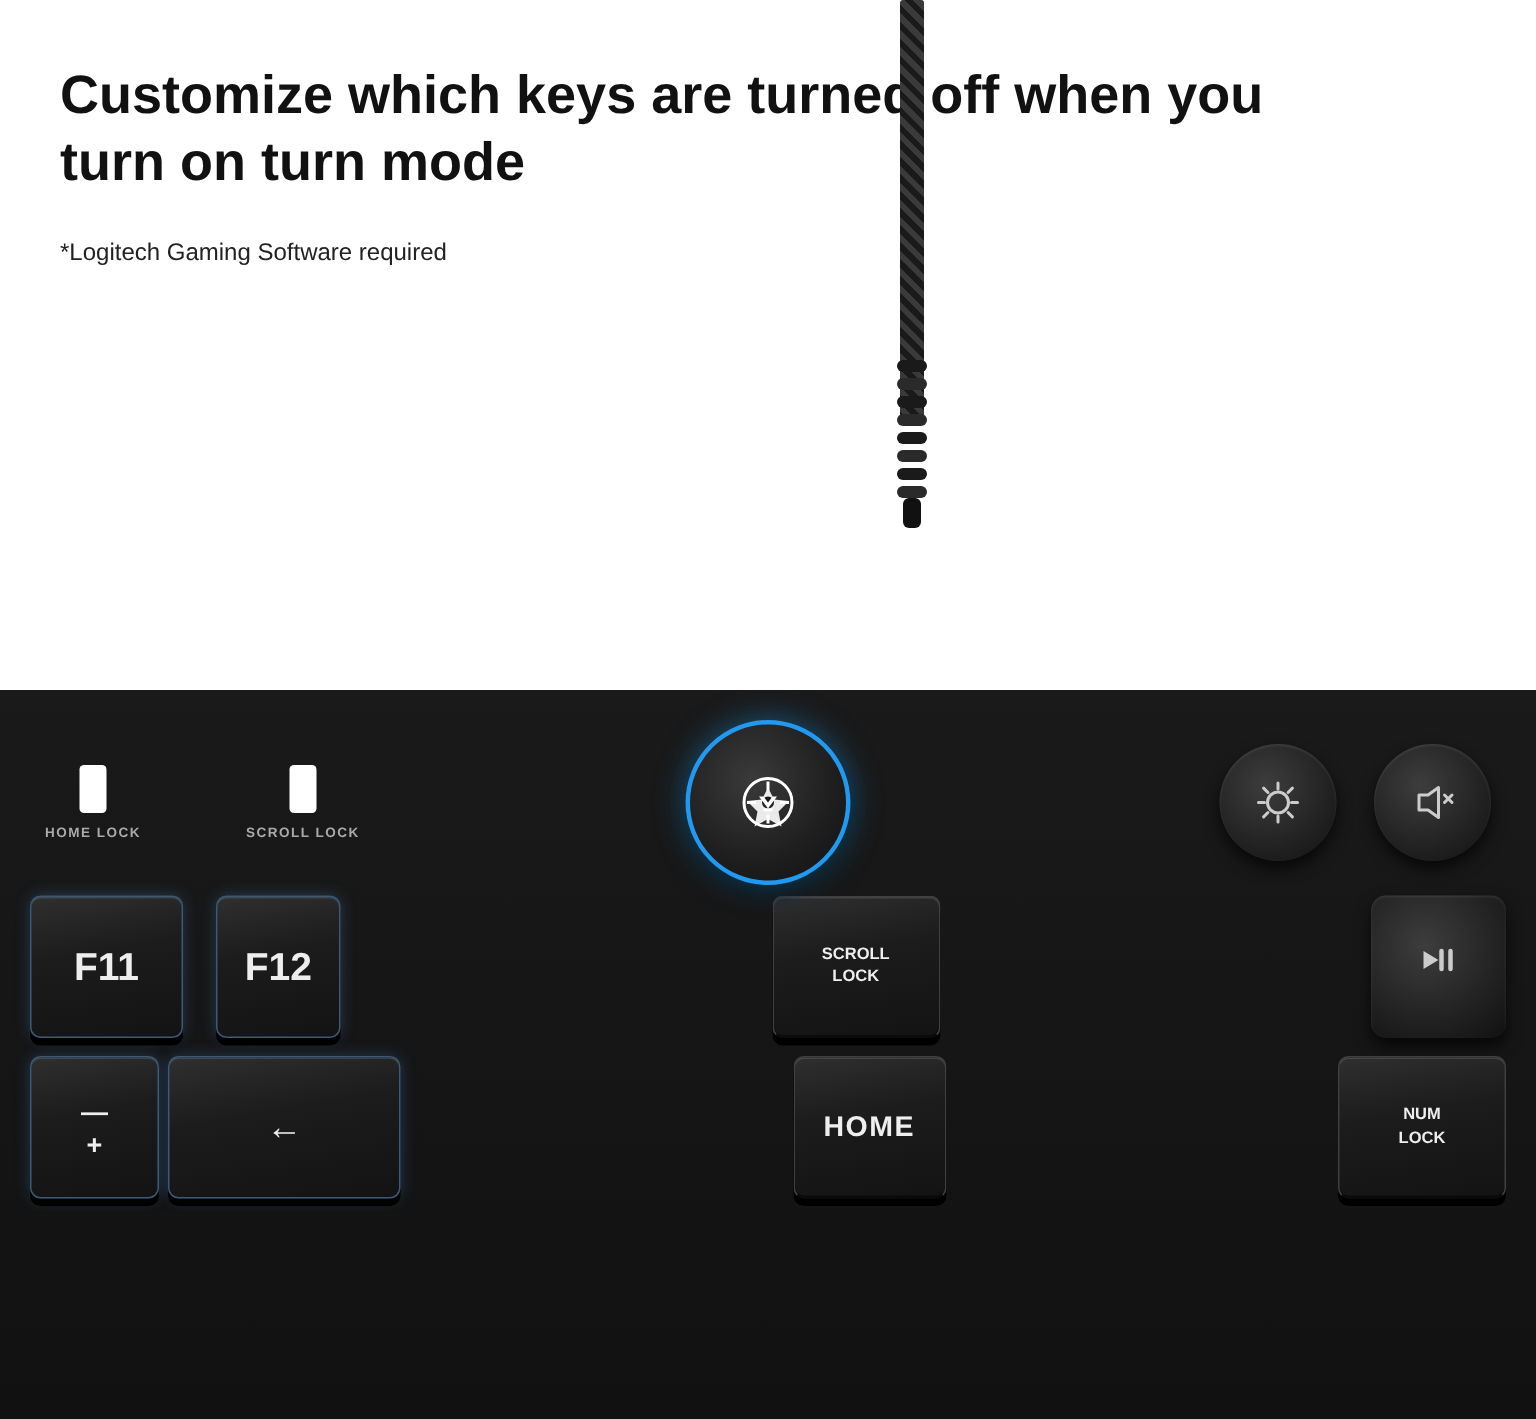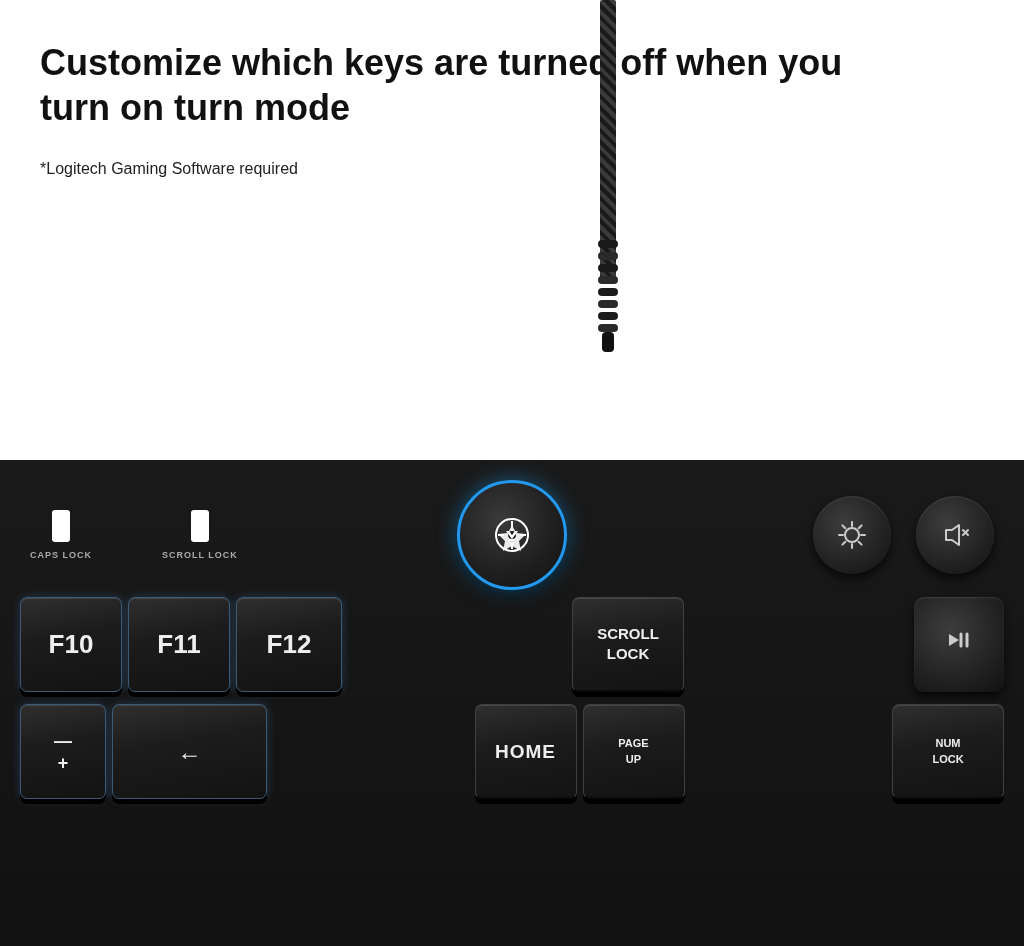--- a/index.html
+++ b/index.html
@@ -226,21 +226,21 @@
   <p class="sub-note">*Logitech Gaming Software required</p>
 </div>
 
 <div class="keyboard-section">
 
   <div class="keyboard-header">
 
     <div class="left-indicators">
       <div class="indicator">
         <div class="indicator-light"></div>
-        <span class="indicator-label">CAPS LOCK</span>
+        <span class="indicator-label">HOME LOCK</span>
       </div>
       <div class="indicator">
         <div class="indicator-light"></div>
         <span class="indicator-label">SCROLL LOCK</span>
       </div>
     </div>
 
     <div class="center-area">
       <div class="game-btn-circle">
 
@@ -281,37 +281,34 @@
           <line x1="23" y1="10" x2="28" y2="15" stroke="#ccc" stroke-width="2" stroke-linecap="round"></line>
           <line x1="28" y1="10" x2="23" y2="15" stroke="#ccc" stroke-width="2" stroke-linecap="round"></line>
         </svg>
       </div>
     </div>
 
   </div>
 
   <div class="fkeys-row">
 
-    <div class="kb-key glow" style="width:102px;height:95px;">
-      <span class="key-main-text" style="font-size:26px;font-weight:800;">F10</span>
-    </div>
 
     <div class="kb-key glow" style="width:102px;height:95px;">
       <span class="key-main-text" style="font-size:26px;font-weight:800;">F11</span>
     </div>
 
-    <div class="kb-key glow" style="width:106px;height:95px;">
+    <div class="kb-key glow" style="width:83px;height:95px;margin-left:16px;">
       <span class="key-main-text" style="font-size:26px;font-weight:800;">F12</span>
     </div>
 
     <div style="flex:1;"></div>
 
 
     <div class="kb-key" style="width:112px;height:95px;">
-      <span style="font-size:15px;font-weight:700;text-align:center;line-height:1.35;">SCROLL<br>LOCK</span>
+      <span style="font-size:11px;font-weight:700;text-align:center;line-height:1.35;">SCROLL<br>LOCK</span>
     </div>
 
 
     <div style="flex:1;"></div>
 
     <div class="round-btn" style="width:90px;height:95px;border-radius:10px;">
       <svg width="32" height="32" viewBox="0 0 32 32">
         <polygon points="6,6 16,12 6,18" fill="#ccc"></polygon>
         <line x1="18" y1="6" x2="18" y2="18" stroke="#ccc" stroke-width="3" stroke-linecap="round"></line>
         <line x1="24" y1="6" x2="24" y2="18" stroke="#ccc" stroke-width="3" stroke-linecap="round"></line>
@@ -331,23 +328,20 @@
       <span style="font-size:24px;">←</span>
     </div>
 
     <div style="flex:1;"></div>
 
 
     <div class="kb-key" style="width:102px;height:95px;">
       <span style="font-size:19px;font-weight:800;letter-spacing:1px;text-align:center;">HOME</span>
     </div>
 
-    <div class="kb-key" style="width:102px;height:95px;">
-      <span style="font-size:11px;font-weight:800;text-align:center;line-height:1.4;">PAGE<br>UP</span>
-    </div>
 
     <div style="flex:1;"></div>
 
     <div class="kb-key" style="width:112px;height:95px;">
       <span style="font-size:11px;font-weight:800;text-align:center;line-height:1.4;">NUM<br>LOCK</span>
     </div>
 
   </div>
 
 </div>

